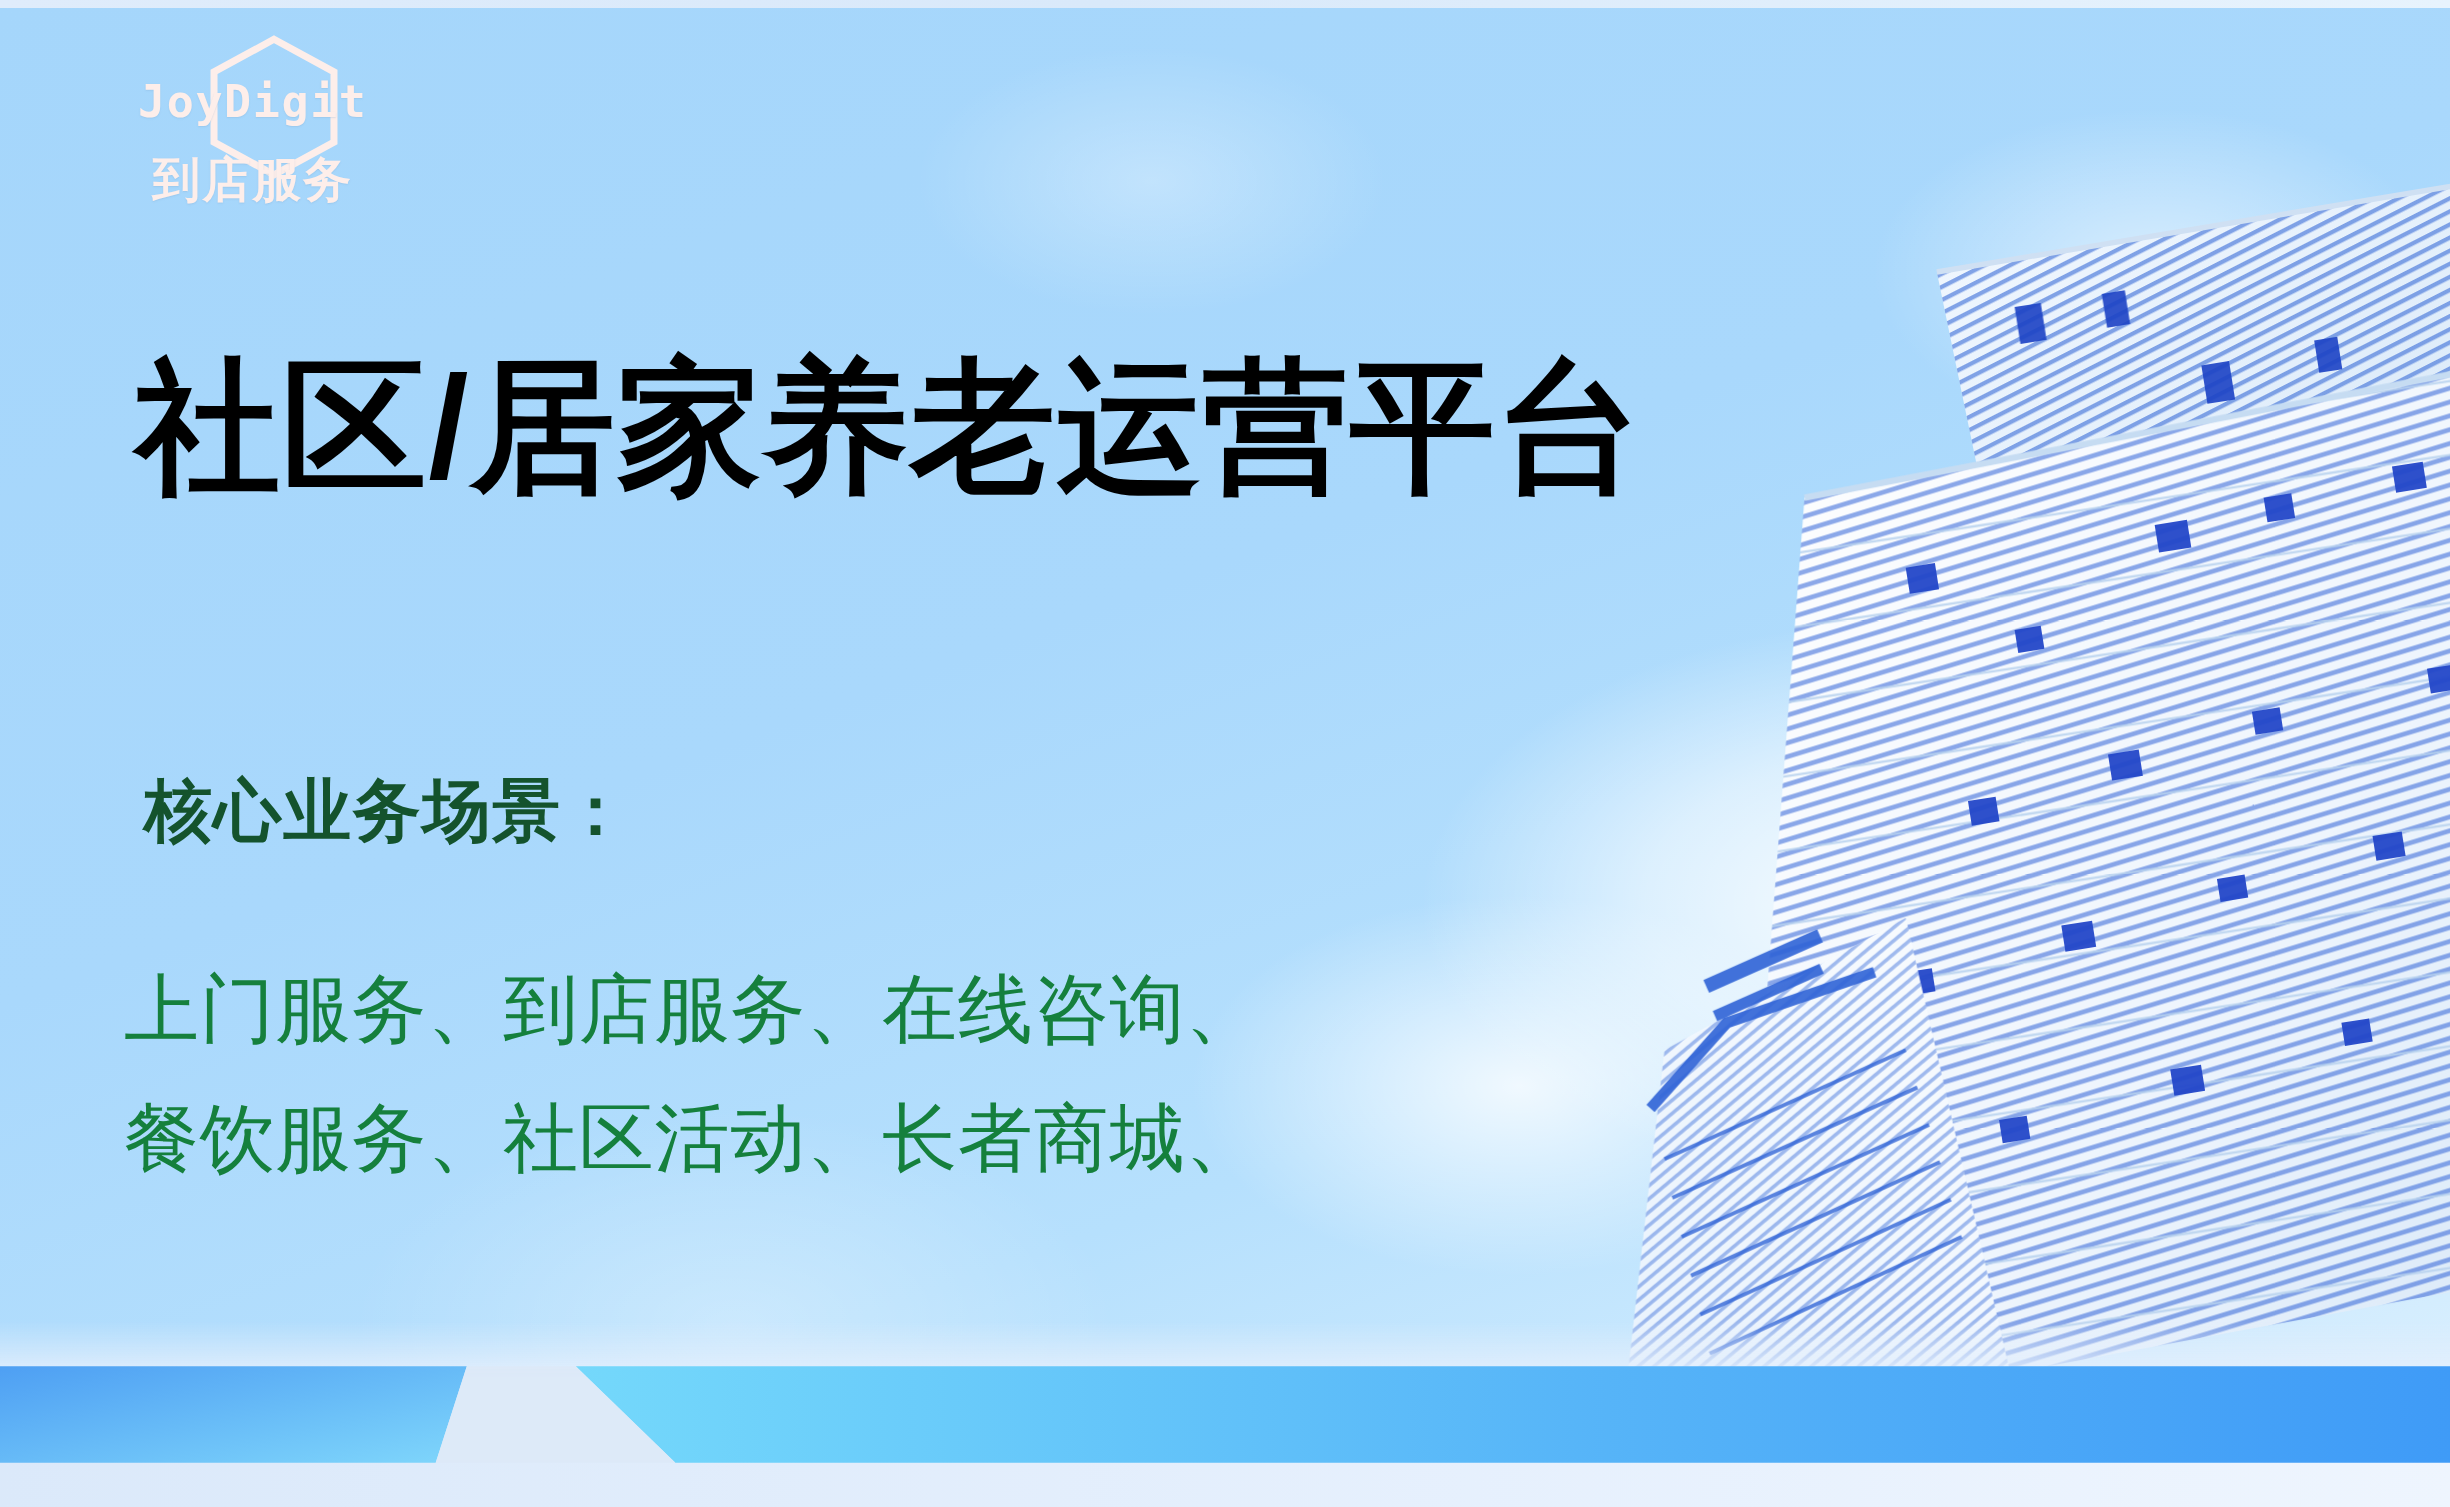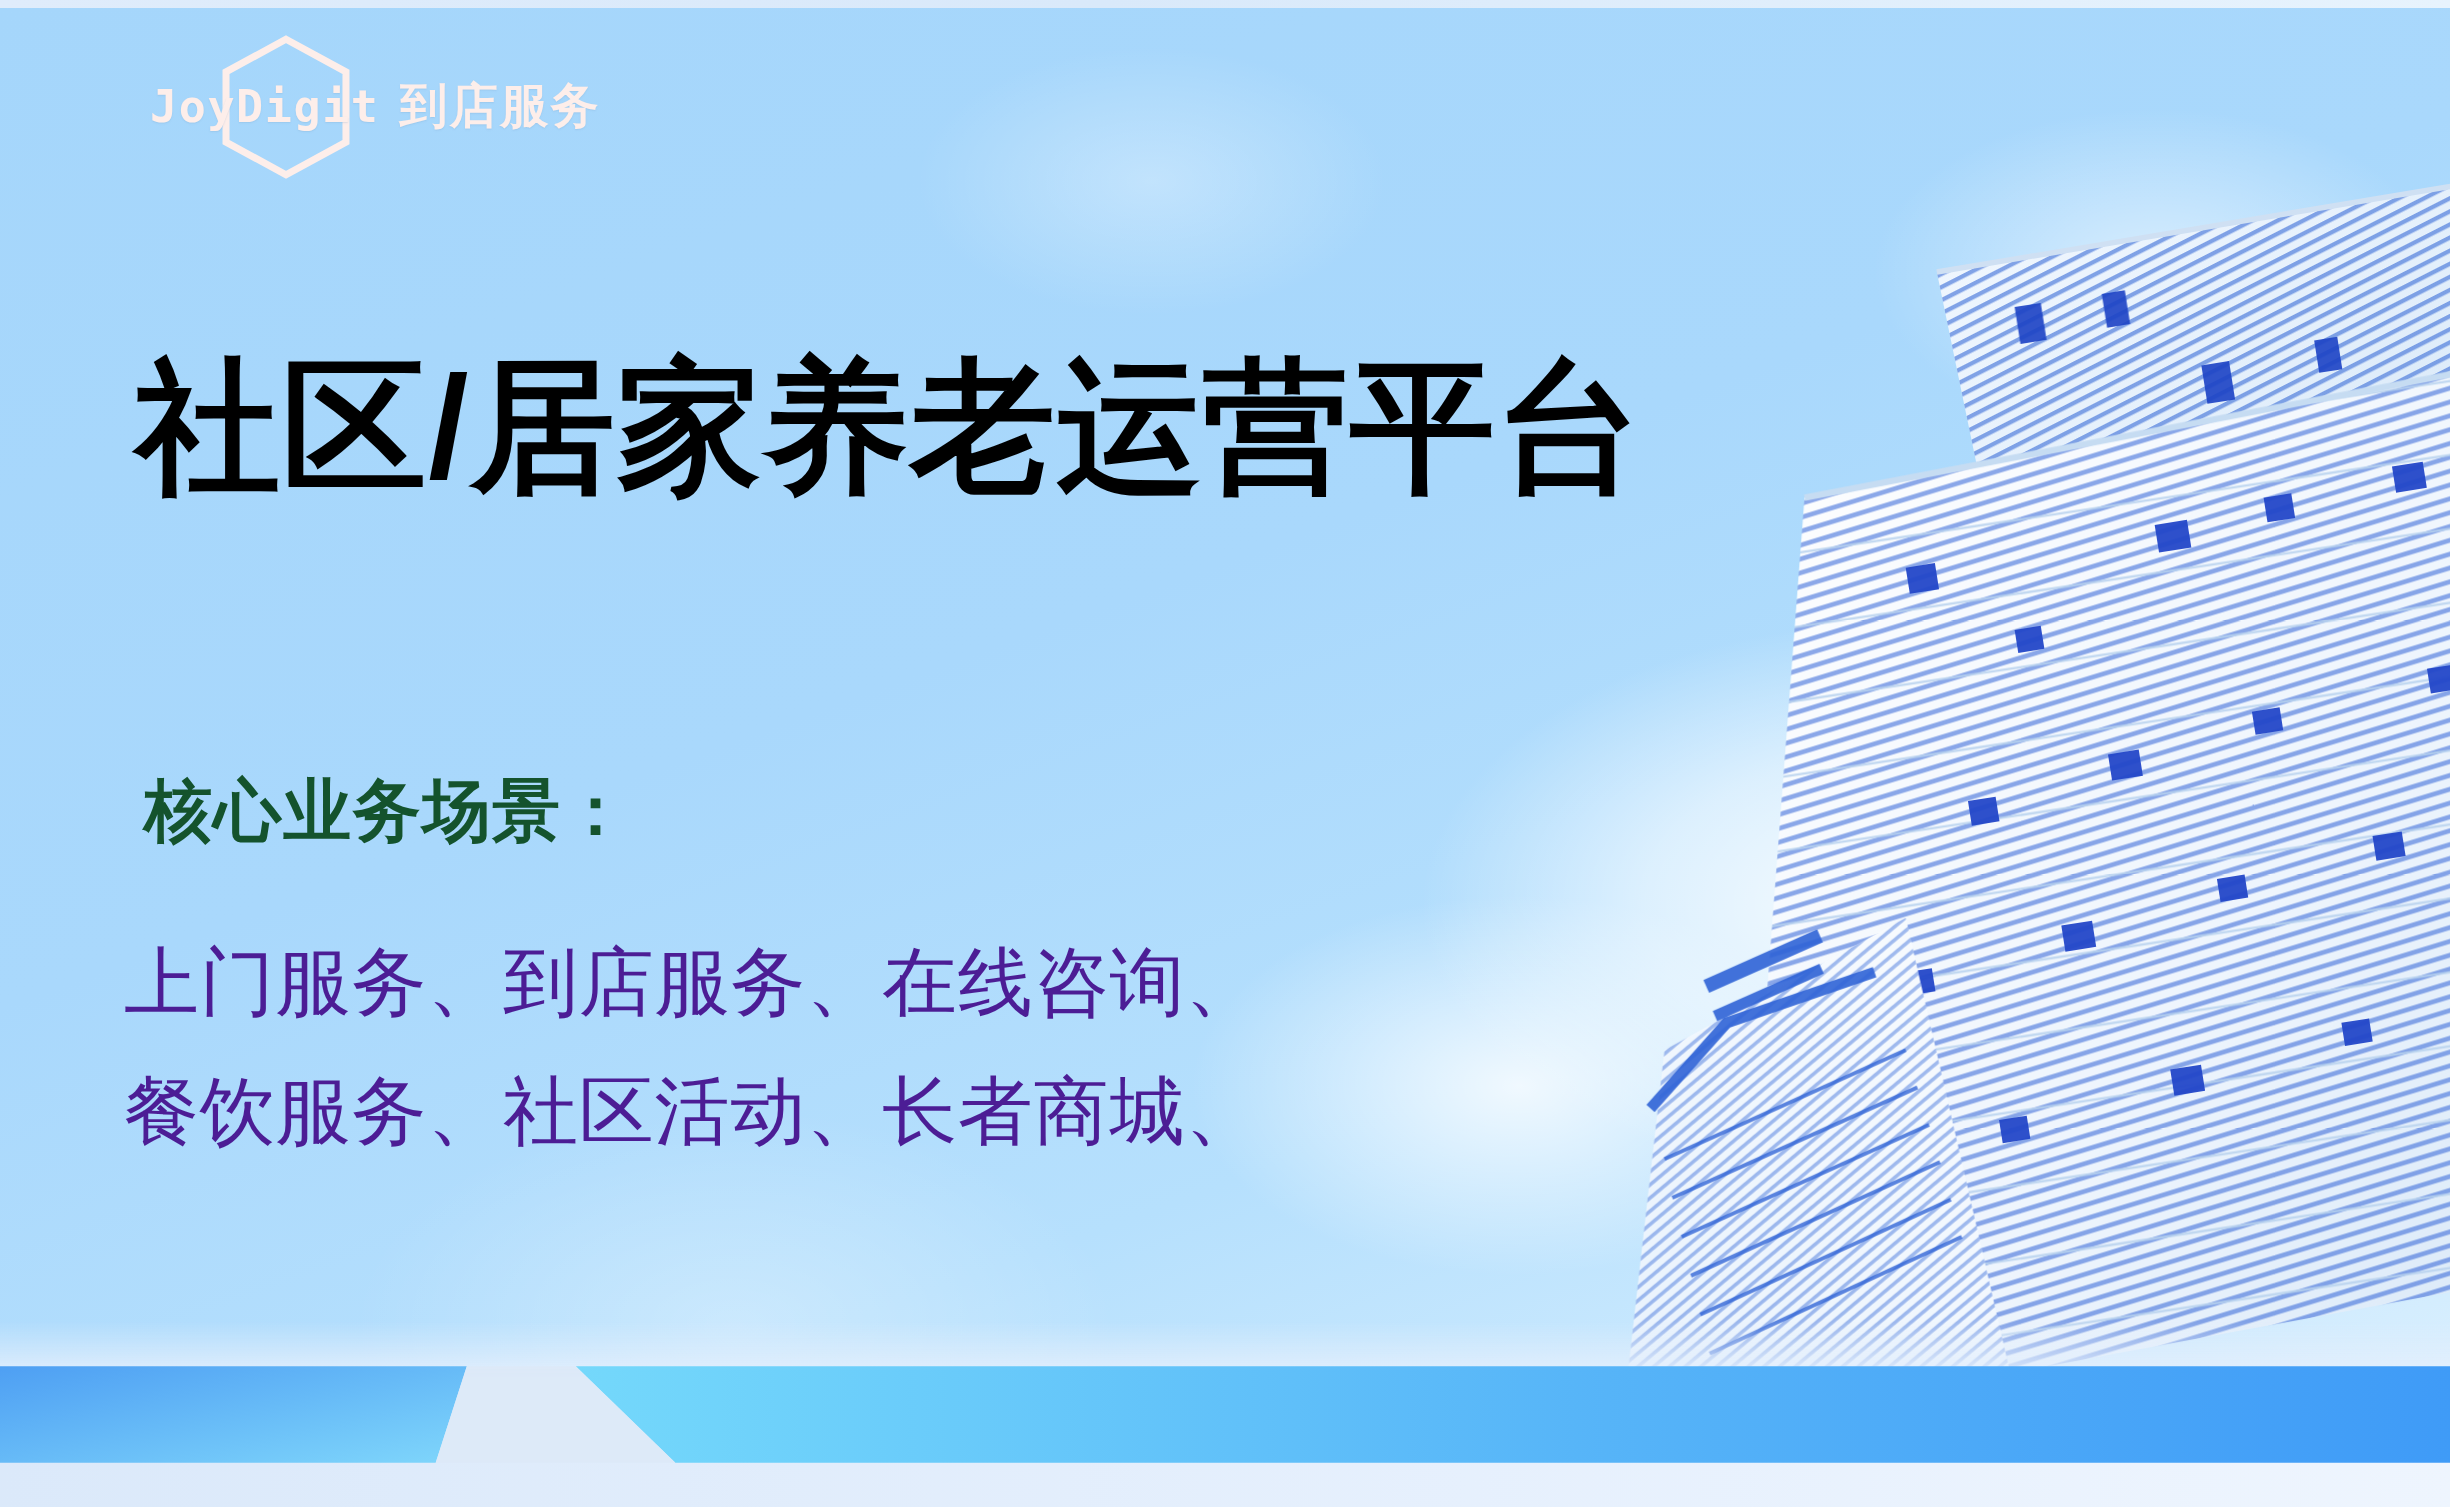--- a/index.html
+++ b/index.html
@@ -30,23 +30,24 @@
 
   
   .building-wrap{
     position:absolute;right:0;top:132px;width:926px;height:1245px;
     overflow:hidden;
   }
   .bsvg{position:absolute;right:-47px;top:0;width:1027px;height:1260px;}
 
   
   .logo{
-    position:absolute;left:150px;top:75px;
+    position:absolute;left:138px;top:75px;
     display:flex;align-items:center;gap:20px;
     height:62px;
+    flex-direction:column;
   }
   .logo-hex{
     position:absolute;left:62px;top:-42px;width:148px;height:148px;
     pointer-events:none;
   }
   .logo-mark{
     position:relative;
     font-family:"DejaVu Sans Mono","Liberation Mono",monospace;
     font-size:45px;font-weight:700;letter-spacing:1.6px;
     color:#fdeeea;
@@ -71,23 +72,23 @@
 
   
   .sec-head{
     position:absolute;left:144px;top:766px;
     font-size:68px;font-weight:800;letter-spacing:1.6px;
     color:#14532d;white-space:nowrap;
   }
 
   
   .body-lines{
-    position:absolute;left:124px;top:918px;
+    position:absolute;left:124px;top:945px;
     font-size:75px;line-height:1.72;
-    font-weight:500;color:#4c1d95;letter-spacing:0.8px;
+    font-weight:500;color:#15803d;letter-spacing:0.8px;
   }
   .body-lines div{white-space:nowrap;}
 
   
   .ribbon{
     position:absolute;left:0;bottom:0;width:100%;height:187px;
     overflow:hidden;
     background:linear-gradient(180deg,rgba(226,238,252,0) 0%,#e2eefc 30%,#e6f0fd 100%);
   }
   .rsvg{position:absolute;left:0;bottom:0;width:100%;height:187px;}

